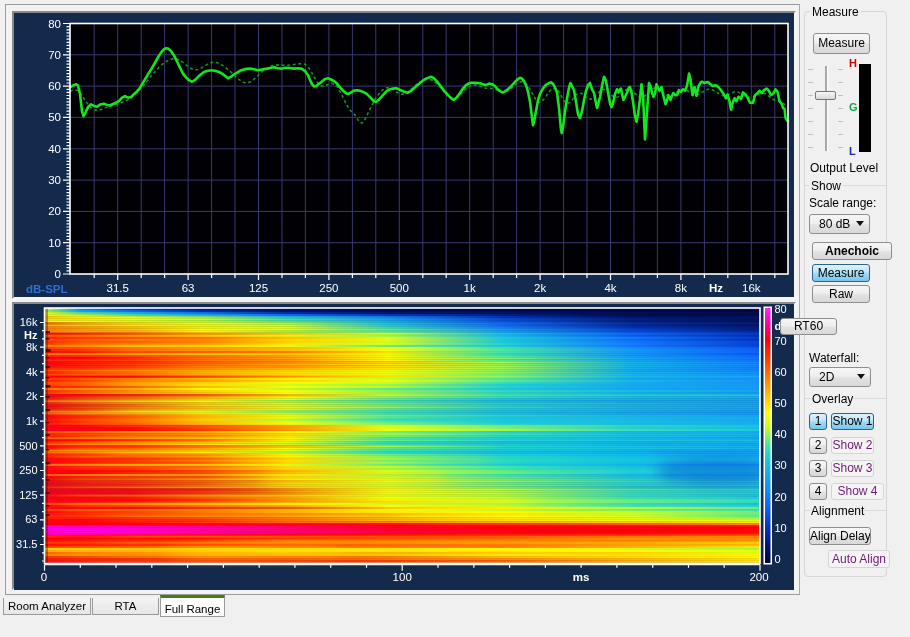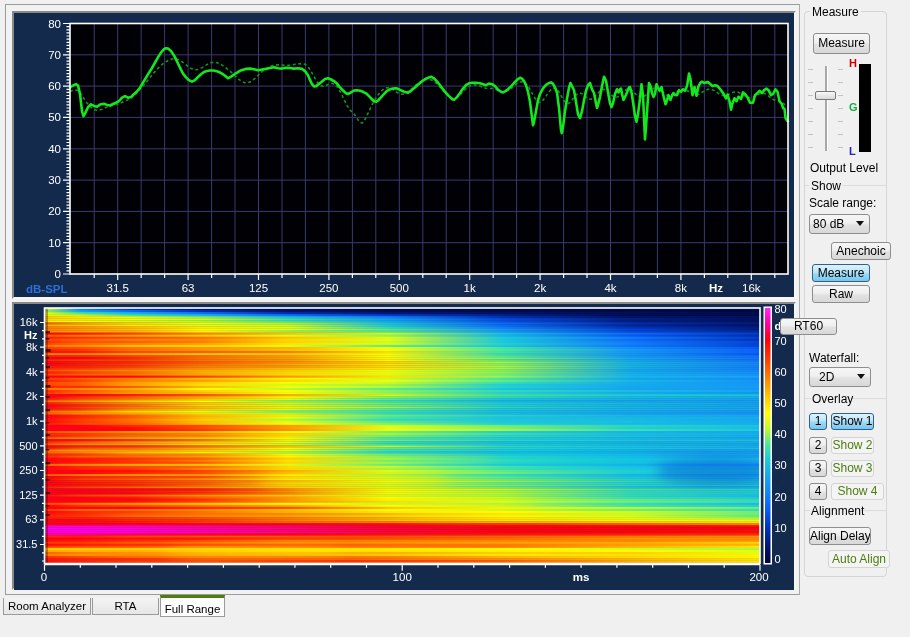--- a/index.html
+++ b/index.html
@@ -2,21 +2,21 @@
 <html><head><meta charset="utf-8"><style>
 *{margin:0;padding:0;box-sizing:border-box}
 html,body{width:910px;height:637px;background:#f0f0f0;font-family:"Liberation Sans",sans-serif;overflow:hidden;position:relative}
 .abs{position:absolute}
 .panel{left:5px;top:4px;width:795px;height:591px;background:#f2f2f2;border:1px solid #9b9b9b;border-right-color:#aaa;}
 .chartbox{left:12px;width:784px;height:288px;border-top:2px solid #898989;border-left:2px solid #898989;border-right:2px solid #f6f6f6;border-bottom:2px solid #f6f6f6;background:#132a4c}
 .gb-label{background:#f0f0f0;padding:0 2px;font-size:12px;color:#000}
 button,.btn{font-family:"Liberation Sans",sans-serif}
 .btn{position:absolute;border:1px solid #8e8e8e;border-radius:3px;background:linear-gradient(#f6f6f6,#efefef 45%,#e2e2e2 55%,#d8d8d8);font-size:12px;color:#000;text-align:center;white-space:nowrap;overflow:hidden}
 .btn.sel{border-color:#2c628b;background:linear-gradient(#def3fd,#bce5f9 45%,#9cd9f4 55%,#7cc5ec)}
-.btn.dis{border-color:#d4d4d4;background:#f4f4f4;color:#4d7c0f}
+.btn.dis{border-color:#d4d4d4;background:#f4f4f4;color:#701a75}
 .combo-arrow{position:absolute;right:8px;top:50%;margin-top:-2px;width:0;height:0;border-left:4.5px solid transparent;border-right:4.5px solid transparent;border-top:5px solid #111}
 .tab{position:absolute;top:598px;height:17px;background:linear-gradient(#f4f4f4,#e6e6e6);border:1px solid #9a9a9a;border-top:none;font-size:11.5px;text-align:center;padding-top:2px;color:#000}
 .tab.active{top:595px;height:22px;background:#fff;border-top:3px solid #4d7c0f;z-index:5;font-size:11.5px;padding-top:5px}
 .grpline{position:absolute;border-top:1px solid #dcdcdc}
 </style></head>
 <body>
 <div class="abs panel"></div>
 <div class="abs chartbox" style="top:11px">
     <svg width="780" height="284" viewBox="0 0 780 284" style="display:block">
       <rect width="780" height="284" fill="#132a4c"></rect>
@@ -1661,23 +1661,23 @@
 <div class="abs" style="left:859px;top:64px;width:12px;height:88px;background:#000"></div>
 <div class="abs" style="left:849px;top:57px;font-size:11px;font-weight:bold;color:#cc0000">H</div>
 <div class="abs" style="left:849px;top:101px;font-size:11px;font-weight:bold;color:#0faf3c">G</div>
 <div class="abs" style="left:849px;top:145px;font-size:11px;font-weight:bold;color:#2222bb">L</div>
 <div class="abs" style="left:810px;top:161px;font-size:12px">Output Level</div>
 
 <div class="grpline" style="left:805px;top:185px;width:4px"></div>
 <div class="grpline" style="left:843px;top:185px;width:43px"></div>
 <div class="abs" style="left:811px;top:179px;font-size:12px">Show</div>
 <div class="abs" style="left:809px;top:196px;font-size:12px">Scale range:</div>
-<div class="btn  abs" style="left:809px;top:214px;width:61px;height:20px;line-height:18px;text-align:left;padding-left:3px;">80 dB</div>
+<div class="btn  abs" style="left:809px;top:214px;width:61px;height:20px;line-height:18px;text-align:left;padding-left:9px;">80 dB</div>
 <div class="combo-arrow" style="left:856px;top:223px"></div>
-<div class="btn  abs" style="left:831px;top:242px;width:60px;height:18px;line-height:16px;">Anechoic</div>
+<div class="btn  abs" style="left:812px;top:242px;width:80px;height:18px;line-height:16px;font-weight:bold;">Anechoic</div>
 <div class="btn sel abs" style="left:812px;top:264px;width:58px;height:18px;line-height:16px;">Measure</div>
 <div class="btn  abs" style="left:812px;top:285px;width:58px;height:18px;line-height:16px;">Raw</div>
 <div class="btn  abs" style="left:780px;top:318px;width:57px;height:17px;line-height:15px;">RT60</div>
 <div class="abs" style="left:809px;top:351px;font-size:12px">Waterfall:</div>
 <div class="btn  abs" style="left:809px;top:367px;width:62px;height:20px;line-height:18px;text-align:left;padding-left:9px;">2D</div>
 <div class="combo-arrow" style="left:857px;top:376px"></div>
 
 <div class="grpline" style="left:805px;top:398px;width:6px"></div>
 <div class="grpline" style="left:851px;top:398px;width:35px"></div>
 <div class="abs" style="left:812px;top:392px;font-size:12px">Overlay</div>

